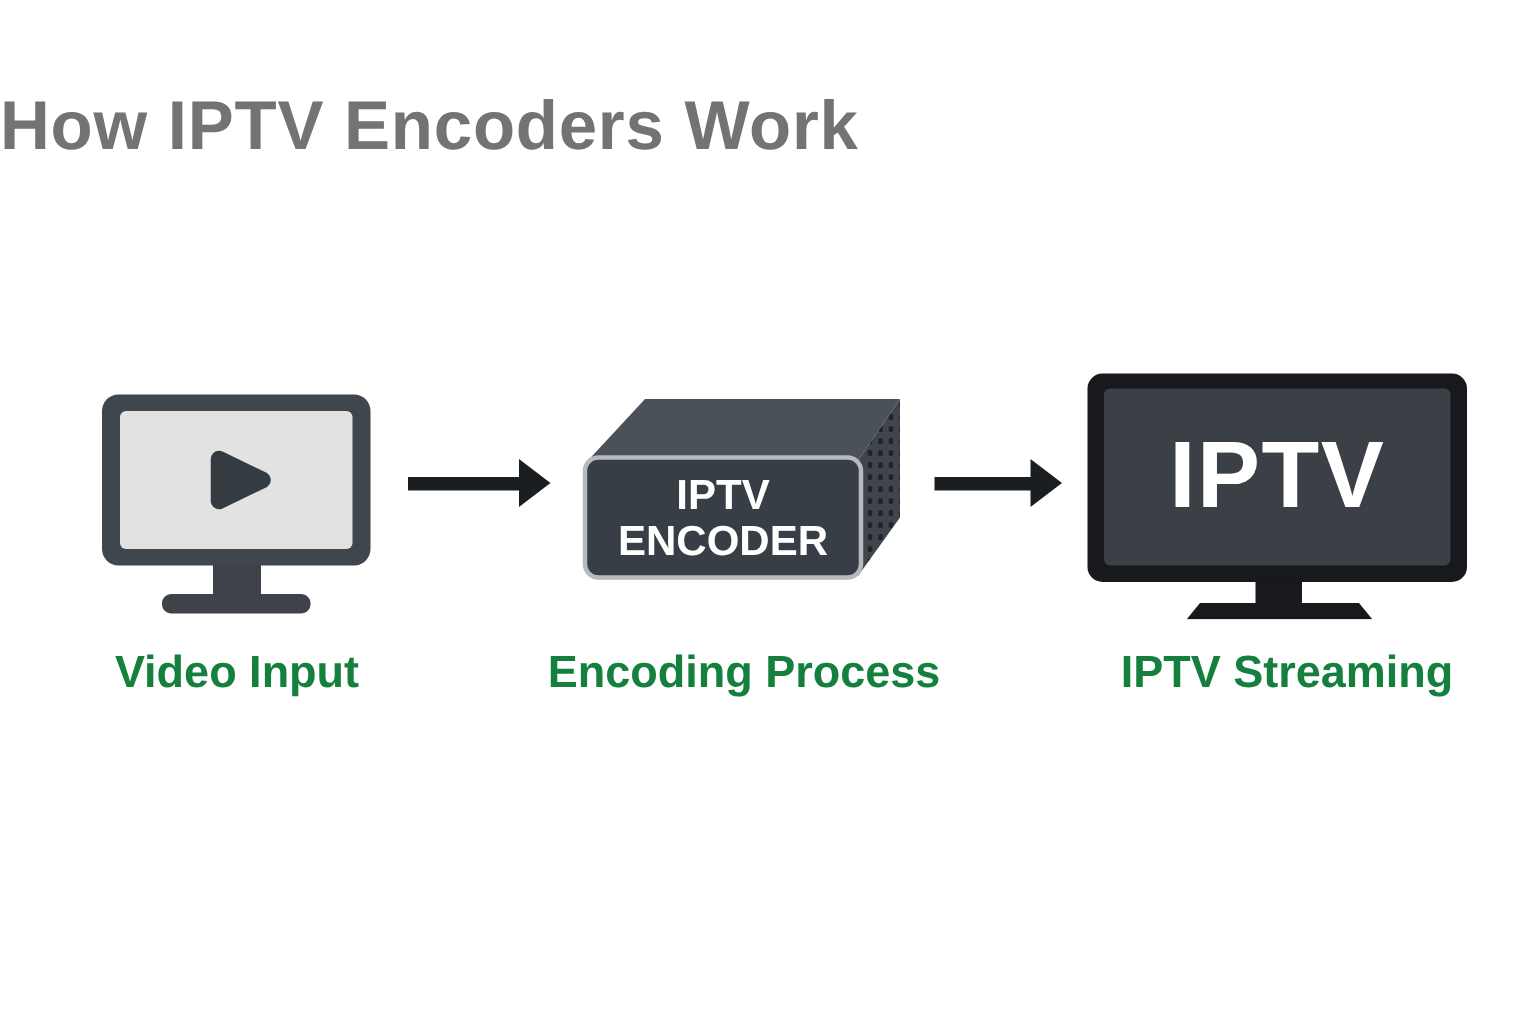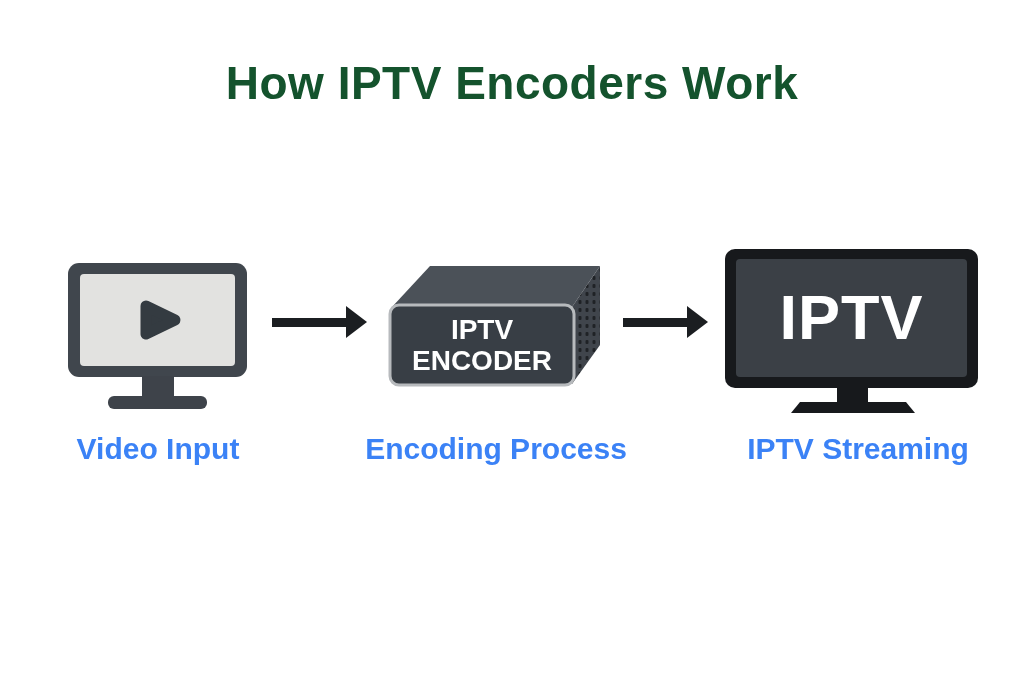--- a/index.html
+++ b/index.html
@@ -11,26 +11,26 @@
     background:#ffffff;
     font-family:"Liberation Sans", sans-serif;
     overflow:hidden;
     margin:0 auto;
   }
   
   .title {
     position:absolute;
     top:58px; left:0;
     width:100%;
-    text-align:center;
+    text-align:left;
     font-size:46px;
     line-height:50px;
     font-weight:700;
     letter-spacing:0.5px;
-    color:#14532d;
+    color:#737373;
   }
   
   .monitor-frame {
     position:absolute;
     left:68px; top:263px;
     width:179px; height:114px;
     background:#40464d;
     border-radius:11px;
   }
   .monitor-screen {
@@ -121,21 +121,21 @@
   }
   
   .stage-label {
     position:absolute;
     top:432px;
     width:300px;
     text-align:center;
     font-size:30px;
     line-height:34px;
     font-weight:700;
-    color:#3b82f6;
+    color:#15803d;
   }
   .label-1 { left:8px; }
   .label-2 { left:346px; }
   .label-3 { left:708px; }
 </style>
 </head>
 <body>
 
 <div class="canvas">
 

